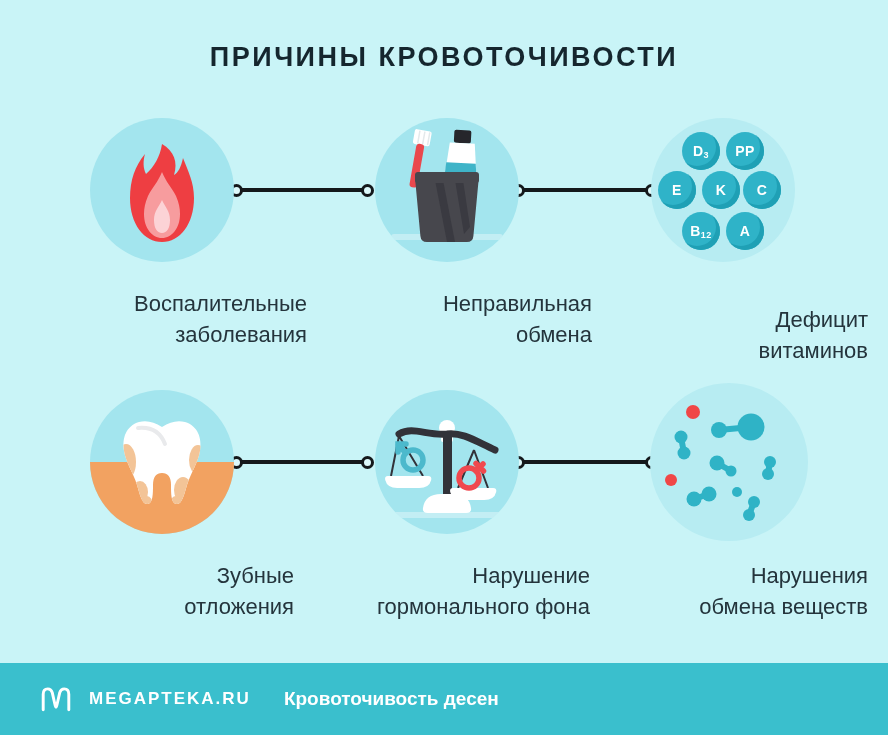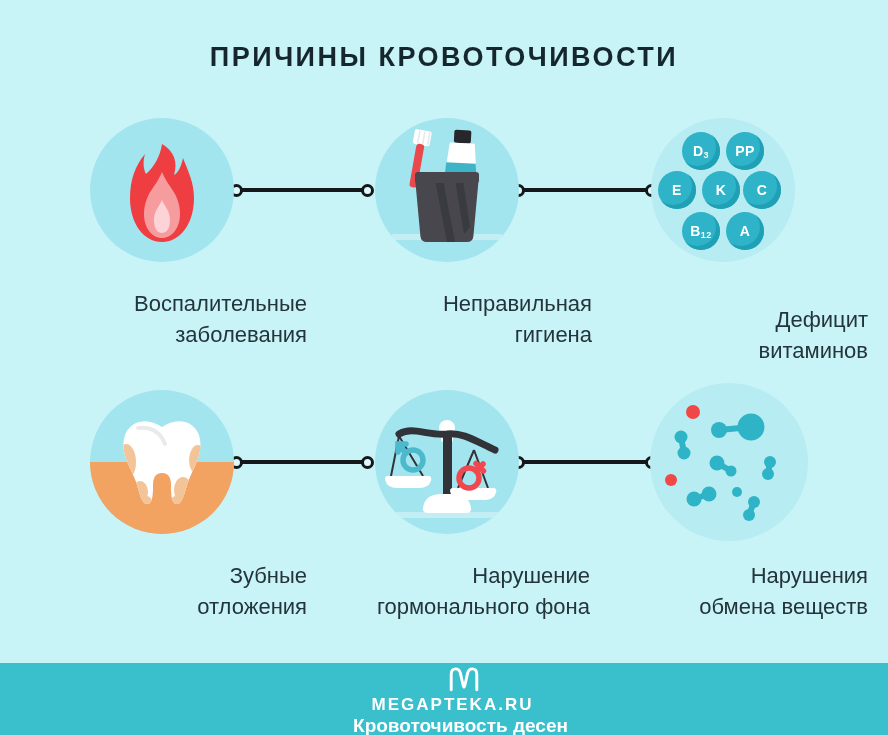--- a/index.html
+++ b/index.html
@@ -29,36 +29,36 @@
   .connC{left:237px;width:131px;top:460px}
   .connD{left:519px;width:133px;top:460px}
   .ring{position:absolute;width:13px;height:13px;border-radius:50%;
         background:#dcf8fa;border:3px solid #14181b;box-sizing:border-box;}
   .r1{left:230px;top:184px}.r2{left:361px;top:184px}.r3{left:512px;top:184px}.r4{left:645px;top:184px}
   .r5{left:230px;top:456px}.r6{left:361px;top:456px}.r7{left:512px;top:456px}.r8{left:645px;top:456px}
   
   .label{position:absolute;width:290px;text-align:right;font-size:22px;line-height:31px;color:#24343c;}
   .label .ln{display:block;}
   .l1{left:17px;top:288px}.l2{left:302px;top:288px}.l3{left:578px;top:304px}
-  .l4{left:17px;top:560px}.l5{left:300px;top:560px}.l6{left:578px;top:560px}
+  .l4{left:4px;top:560px}.l5{left:300px;top:560px}.l6{left:578px;top:560px}
   
   .pill{
     position:absolute;width:38px;height:38px;border-radius:50%;
     background:#2fb3c8;box-shadow:inset -4px -4px 0 #1fa0b5;
     color:#fff;font-weight:700;font-size:14px;
     display:flex;align-items:center;justify-content:center;letter-spacing:.5px;
   }
   .pill sub{font-size:9px;position:relative;top:4px;line-height:0;}
   .v0{left:31px;top:14px}.v1{left:75px;top:14px}
   .v2{left:7px;top:53px}.v3{left:51px;top:53px}.v4{left:92px;top:53px}
   .v5{left:31px;top:94px}.v6{left:75px;top:94px}
   
   .footer{
     position:absolute;left:0;top:663px;width:100%;height:72px;background:#3abfcd;
-    display:flex;align-items:center;color:#ffffff;flex-direction:column;
+    display:flex;align-items:center;color:#ffffff;
   }
   .footer .logo{margin-left:40px;width:32px;height:32px;flex:0 0 auto;}
   .footer .brand{margin-left:17px;font-size:17px;font-weight:800;letter-spacing:2px;}
   .footer .subtitle{margin-left:33px;font-size:19px;font-weight:700;}
 </style>
 </head>
 <body>
 
 <div class="page">
 
@@ -202,21 +202,21 @@
       <circle cx="21" cy="97" r="6" fill="#f04747"></circle>
     </svg>
   </div>
 
   <div class="label l1">
     <span class="ln">Воспалительные</span>
     <span class="ln">заболевания</span>
   </div>
   <div class="label l2">
     <span class="ln">Неправильная</span>
-    <span class="ln">гигиена</span>
+    <span class="ln">обмена</span>
   </div>
   <div class="label l3">
     <span class="ln">Дефицит</span>
     <span class="ln">витаминов</span>
   </div>
   <div class="label l4">
     <span class="ln">Зубные</span>
     <span class="ln">отложения</span>
   </div>
   <div class="label l5">

